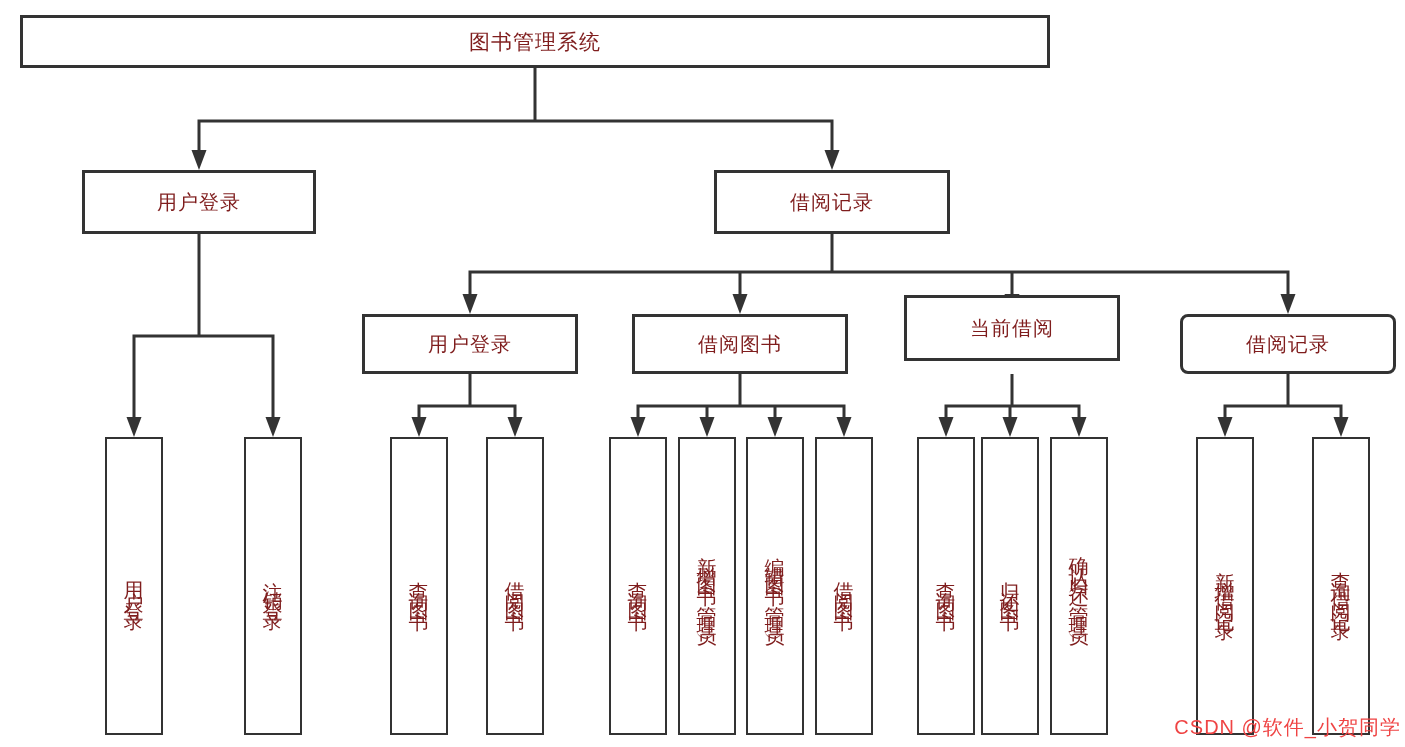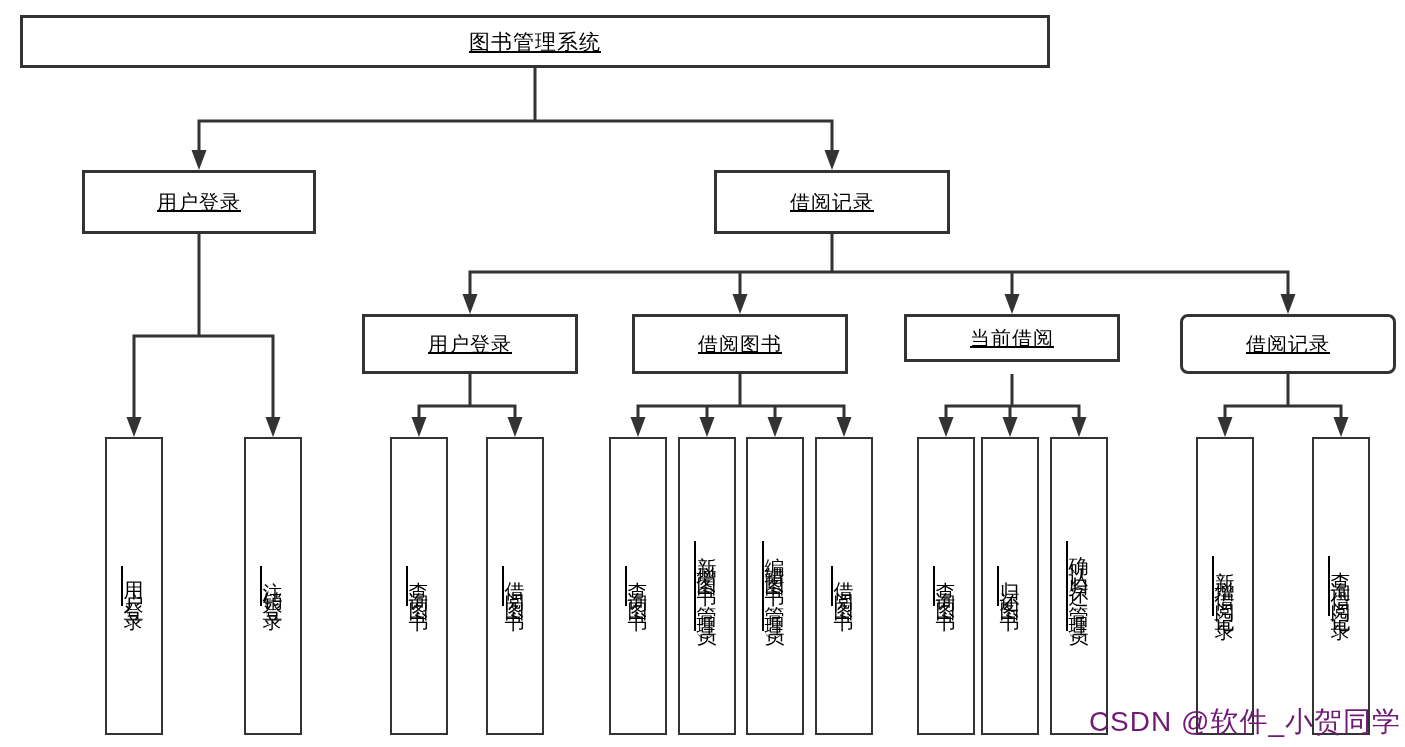--- a/index.html
+++ b/index.html
@@ -19,26 +19,25 @@
     position: absolute;
     left: 0; top: 0;
     width: 1405px;
     height: 747px;
   }
   .node {
     position: absolute;
     box-sizing: border-box;
     background: #ffffff;
     border: 3px solid #333333;
-    color: #000000;
+    color: #7f1d1d;
     display: flex;
     align-items: center;
     justify-content: center;
     text-align: center;
-    text-decoration: underline;
   }
   .node.root {
     font-size: 21px;
     letter-spacing: 1px;
   }
   .node.branch {
     font-size: 20px;
     letter-spacing: 1px;
   }
   .node.leaf {
@@ -49,22 +48,22 @@
     text-orientation: mixed;
     font-size: 20px;
     letter-spacing: 10px;
     line-height: 1;
     white-space: nowrap;
   }
   .watermark {
     position: absolute;
     right: 4px;
     bottom: 6px;
-    font-size: 28px;
-    color: #701a75;
+    font-size: 20px;
+    color: #ef4444;
     letter-spacing: 1px;
     pointer-events: none;
   }
 </style>
 </head>
 <body>
 
 <div id="canvas">
 
   <svg id="connectors" viewBox="0 0 1405 747" xmlns="http://www.w3.org/2000/svg">
@@ -114,21 +113,21 @@
     </g>
   </svg>
 
   <div class="node root" style="left:20px; top:15px; width:1030px; height:53px;">图书管理系统</div>
 
   <div class="node branch" style="left:82px; top:170px; width:234px; height:64px;">用户登录</div>
   <div class="node branch" style="left:714px; top:170px; width:236px; height:64px;">借阅记录</div>
 
   <div class="node branch" style="left:362px; top:314px; width:216px; height:60px;">用户登录</div>
   <div class="node branch" style="left:632px; top:314px; width:216px; height:60px;">借阅图书</div>
-  <div class="node branch" style="left:904px; top:314px; width:216px; height:48px;text-align:right;">当前借阅</div>
+  <div class="node branch" style="left:904px; top:295px; width:216px; height:66px;text-align:right;">当前借阅</div>
   <div class="node branch" style="left:1180px; top:314px; width:216px; height:60px;border-radius:8px;">借阅记录</div>
 
   <div class="node leaf" style="left:105px; top:437px; width:58px; height:298px;">
     <span class="vtext">用户登录</span>
   </div>
   <div class="node leaf" style="left:244px; top:437px; width:58px; height:298px;">
     <span class="vtext">注销登录</span>
   </div>
 
   <div class="node leaf" style="left:390px; top:437px; width:58px; height:298px;">

